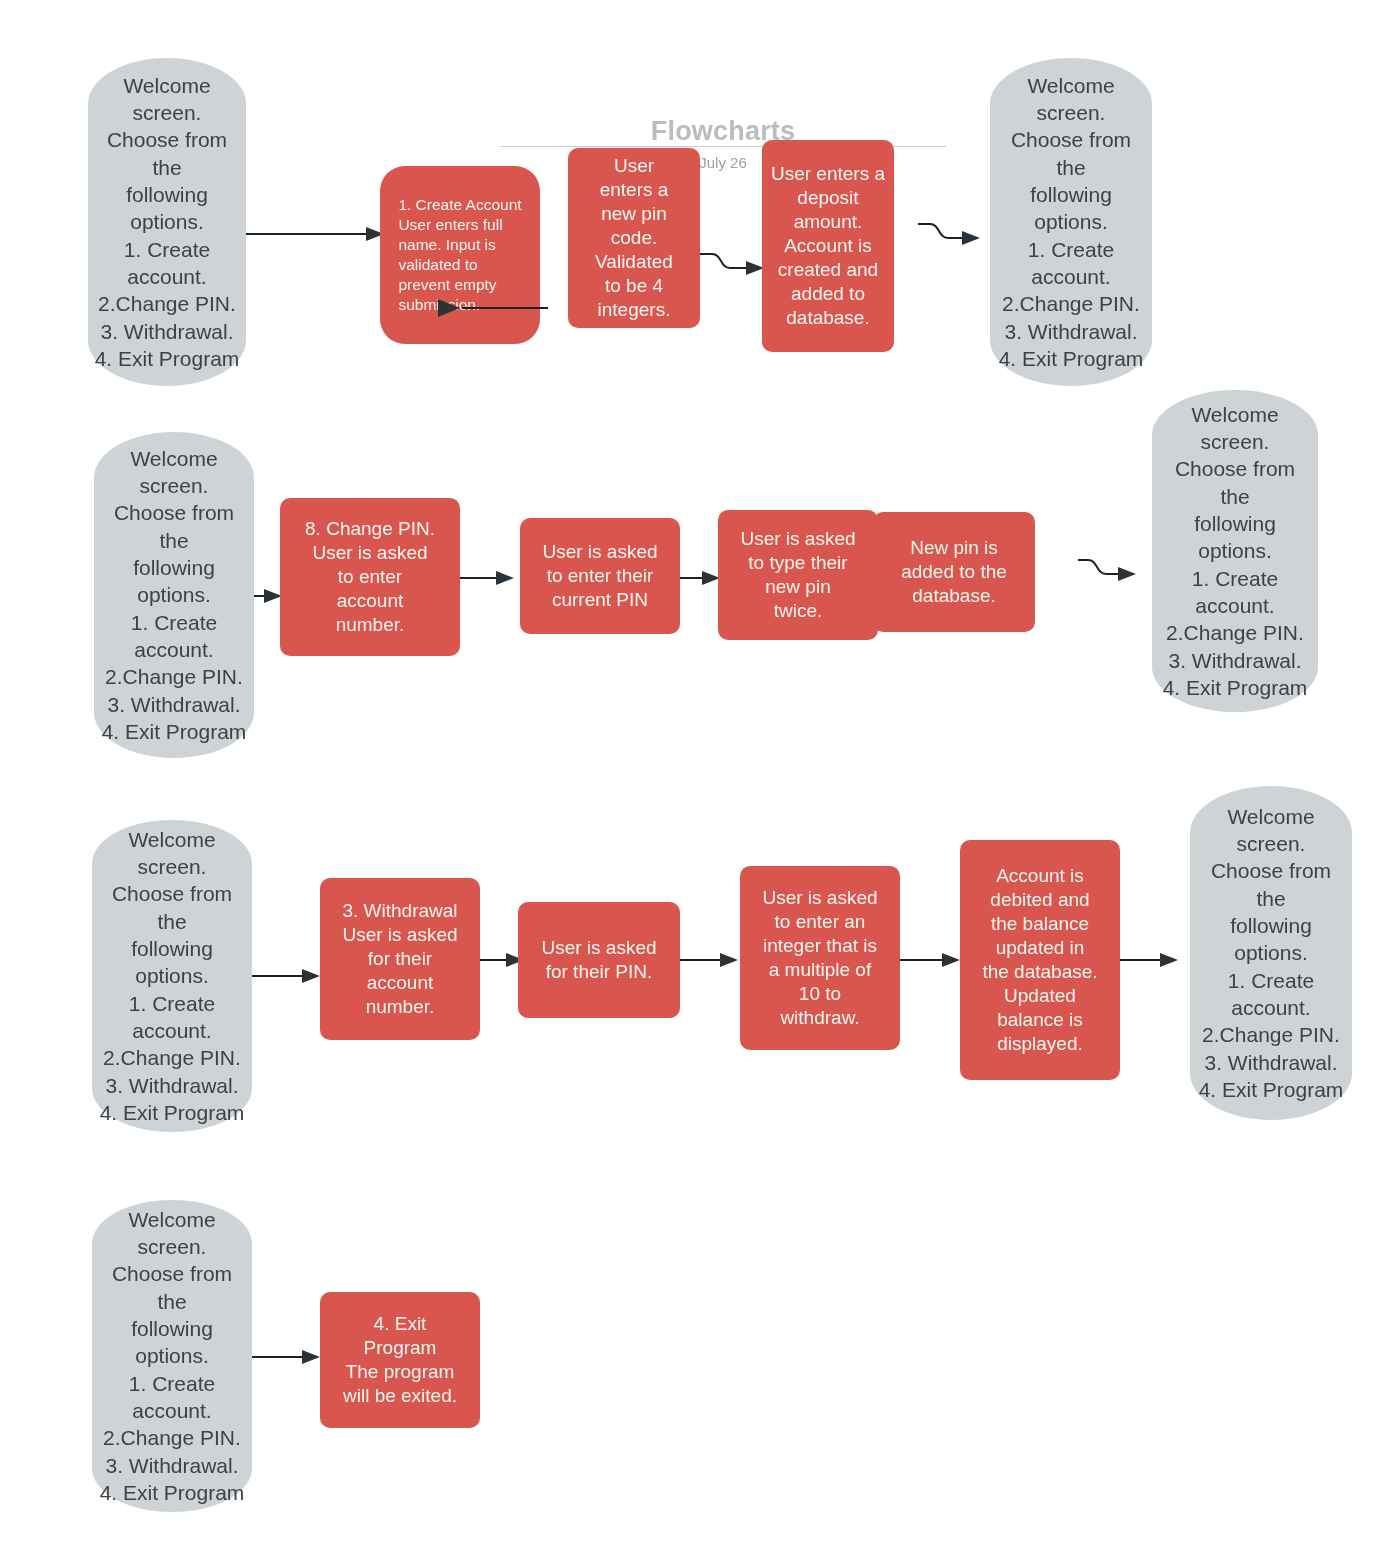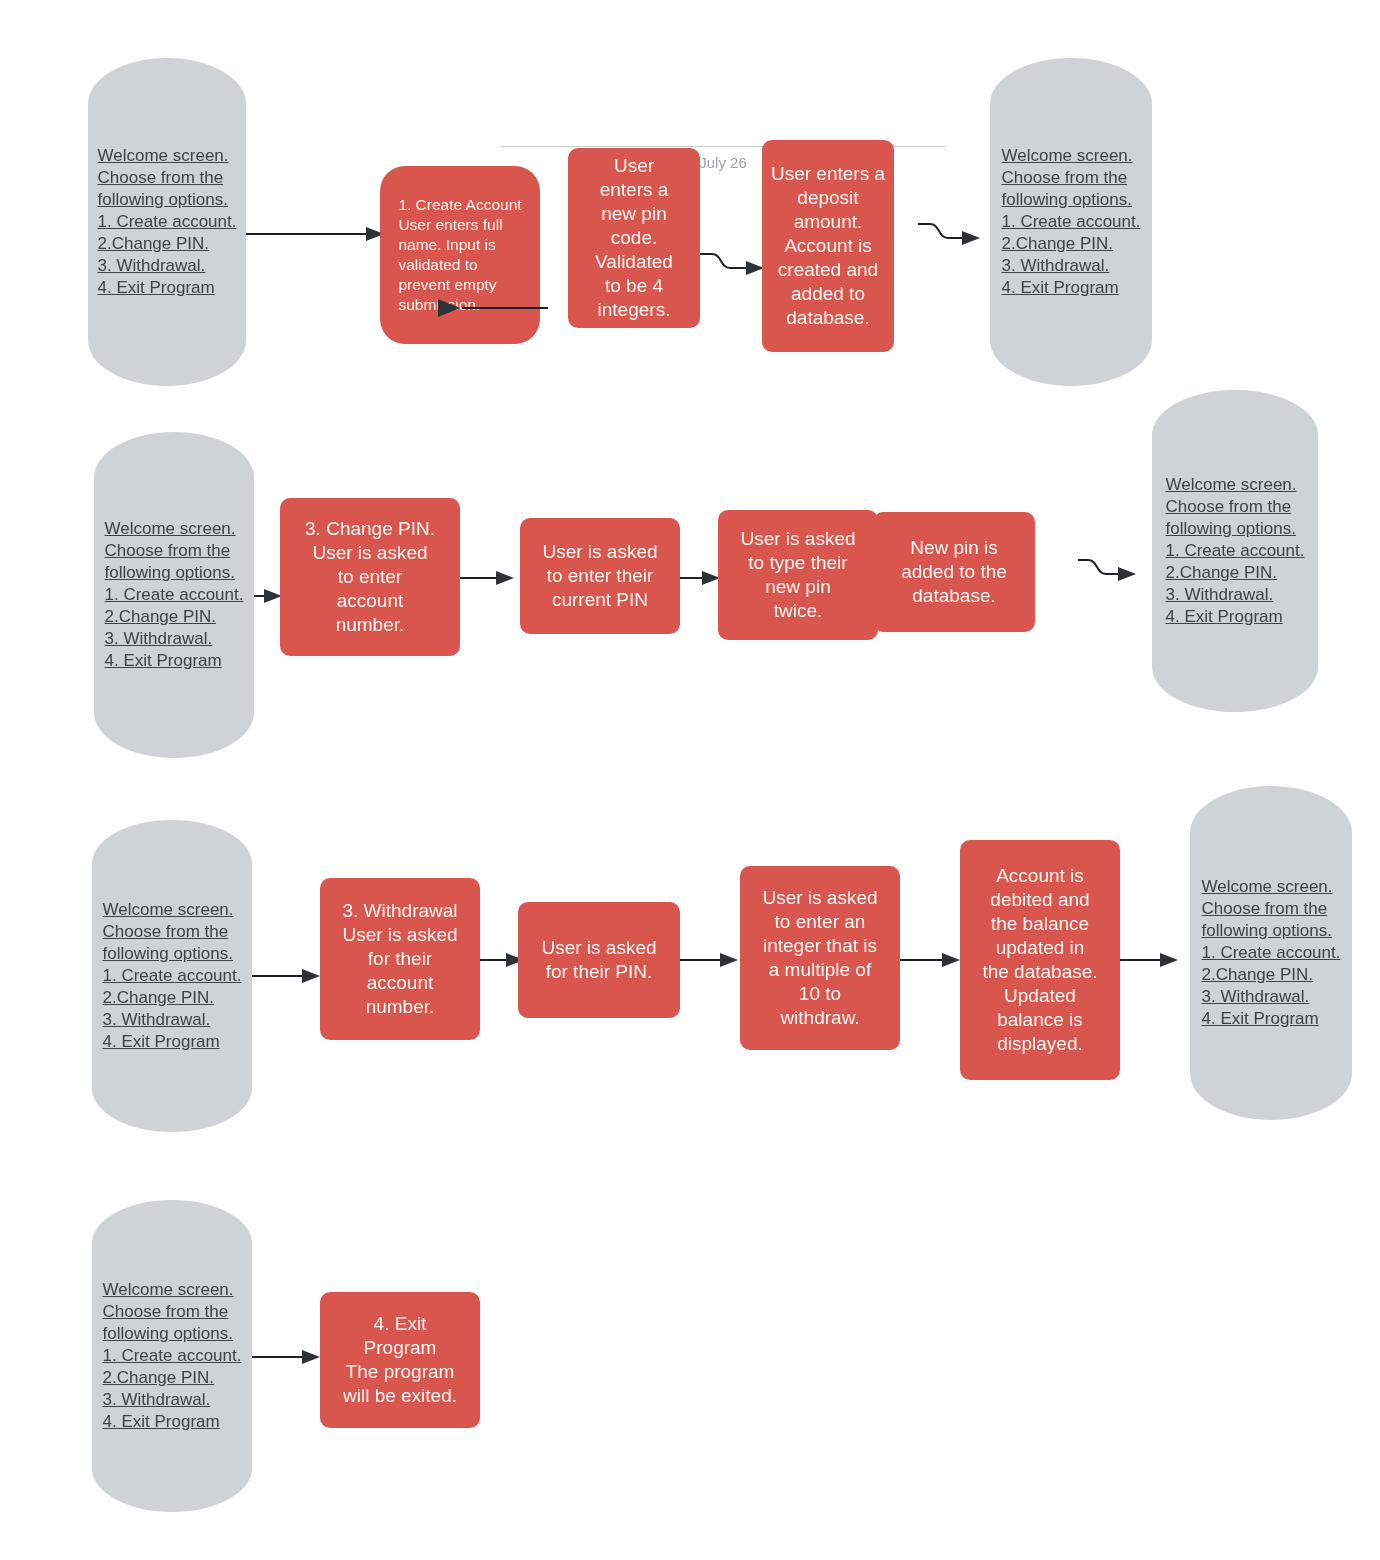--- a/index.html
+++ b/index.html
@@ -60,27 +60,26 @@
     position: absolute;
     background: #ced3d5;
     border-radius: 50% / 14%;
     display: flex;
     align-items: center;
     justify-content: center;
     box-sizing: border-box;
     z-index: 3;
   }
   .terminal .txt {
-    text-align: left;
-    font-size: 17px;
+    text-align: center;
+    font-size: 21px;
     line-height: 1.30;
     color: #3b4348;
     white-space: pre-line;
     padding: 0 6px;
-    text-decoration: underline;
   }
 
   .pbox {
     position: absolute;
     background: #d9564f;
     border-radius: 10px;
     display: flex;
     align-items: center;
     justify-content: center;
     box-sizing: border-box;
@@ -109,20 +108,21 @@
   .conn svg { display: block; overflow: visible; }
   .conn path, .conn line { stroke: #1c2126; stroke-width: 2; fill: none; }
   .conn polygon { fill: #2b3238; }
   .arrow-only { z-index: 5; }
 </style>
 </head>
 <body>
 
 <div id="canvas">
 
+  <div class="doc-title">Flowcharts</div>
   <div class="title-rule"></div>
   <div class="doc-date">July 26</div>
 
   <div class="terminal" style="left:88px; top:58px; width:158px; height:328px;">
     <div class="txt">Welcome screen.
 Choose from the
 following options.
 1. Create account.
 2.Change PIN.
 3. Withdrawal.
@@ -207,21 +207,21 @@
   </div>
 
   <div class="conn" style="left:230px; top:584px; width:70px; height:24px;">
     <svg width="70" height="24" viewBox="0 0 70 24">
       <line x1="0" y1="12" x2="36" y2="12"></line>
       <polygon points="34,5 52,12 34,19"></polygon>
     </svg>
   </div>
 
   <div class="pbox" style="left:280px; top:498px; width:180px; height:158px;">
-    <div class="txt">3. Change PIN.
+    <div class="txt">8. Change PIN.
 User is asked
 to enter
 account
 number.</div>
   </div>
 
   <div class="conn" style="left:458px; top:566px; width:70px; height:24px;">
     <svg width="70" height="24" viewBox="0 0 70 24">
       <line x1="0" y1="12" x2="40" y2="12"></line>
       <polygon points="38,5 56,12 38,19"></polygon>

